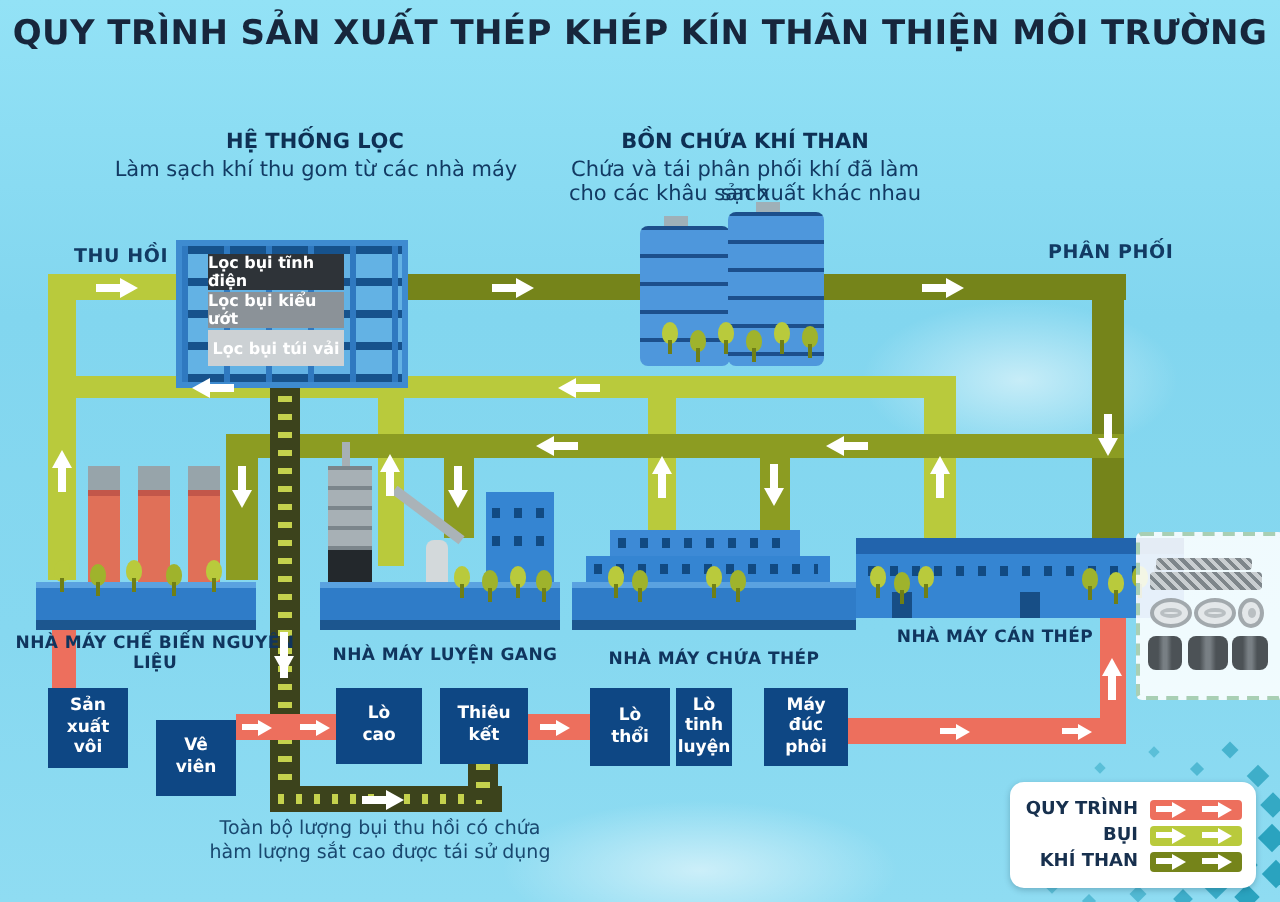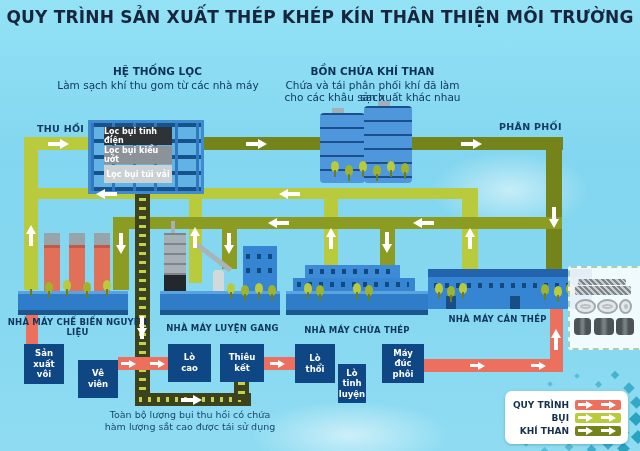--- a/index.html
+++ b/index.html
@@ -86,21 +86,21 @@
   <div class="cloud" style="left:430px;top:150px;width:160px;height:80px;"></div>
 
   <div class="abs title ctr">QUY TRÌNH SẢN XUẤT THÉP KHÉP KÍN THÂN THIỆN MÔI TRƯỜNG</div>
 
   <div class="abs hdr ctr" style="left:60px;top:65px;width:195px;">HỆ THỐNG LỌC</div>
   <div class="abs sub ctr" style="left:48px;top:79px;width:220px;">Làm sạch khí thu gom từ các nhà máy</div>
   <div class="abs hdr ctr" style="left:285px;top:65px;width:175px;">BỒN CHỨA KHÍ THAN</div>
   <div class="abs sub ctr" style="left:275px;top:79px;width:195px;">Chứa và tái phân phối khí đã làm sạch</div>
   <div class="abs sub ctr" style="left:275px;top:91px;width:195px;">cho các khâu sản xuất khác nhau</div>
   <div class="abs flowlab" style="left:37px;top:123px;">THU HỒI</div>
-  <div class="abs flowlab" style="left:458px;top:121px;padding-left:41px;">PHÂN PHỐI</div>
+  <div class="abs flowlab" style="left:483px;top:121px;padding-left:41px;">PHÂN PHỐI</div>
 
   <div class="pipe dust" style="left:24px;top:137px;width:70px;height:13px;"></div>
   <div class="pipe dust" style="left:24px;top:137px;width:14px;height:153px;"></div>
   <div class="pipe dust" style="left:24px;top:188px;width:454px;height:11px;"></div>
   <div class="pipe dust" style="left:189px;top:188px;width:13px;height:95px;"></div>
   <div class="pipe dust" style="left:324px;top:188px;width:14px;height:82px;"></div>
   <div class="pipe dust" style="left:462px;top:188px;width:16px;height:100px;"></div>
 
   <div class="pipe gas" style="left:150px;top:137px;width:413px;height:13px;"></div>
   <div class="pipe gas" style="left:546px;top:137px;width:16px;height:153px;"></div>
@@ -223,21 +223,21 @@
     <div class="cyl" style="left:4px;top:50px;"></div>
     <div class="cyl" style="left:24px;top:50px;width:20px;"></div>
     <div class="cyl" style="left:46px;top:50px;width:18px;"></div>
   </div>
 
   <div class="abs pbox" style="left:24px;top:344px;width:40px;height:40px;">Sản xuất vôi</div>
   <div class="abs pbox" style="left:78px;top:360px;width:40px;height:38px;">Vê viên</div>
   <div class="abs pbox" style="left:168px;top:344px;width:43px;height:38px;">Lò cao</div>
   <div class="abs pbox" style="left:220px;top:344px;width:44px;height:38px;">Thiêu kết</div>
   <div class="abs pbox" style="left:295px;top:344px;width:40px;height:39px;">Lò thổi</div>
-  <div class="abs pbox" style="left:338px;top:364px;width:17px;height:39px;">Lò tinh luyện</div>
+  <div class="abs pbox" style="left:338px;top:344px;width:17px;height:39px;">Lò tinh luyện</div>
   <div class="abs pbox" style="left:382px;top:344px;width:42px;height:39px;">Máy đúc phôi</div>
 
   <div class="abs note ctr" style="left:100px;top:409px;width:180px;z-index:4;">
     <div>Toàn bộ lượng bụi thu hồi có chứa</div>
     <div>hàm lượng sắt cao được tái sử dụng</div>
   </div>
 
   <div class="dm" style="left:612px;top:372px;width:6px;height:6px;opacity:.7;"></div>
   <div class="dm" style="left:596px;top:382px;width:5px;height:5px;opacity:.6;"></div>
   <div class="dm" style="left:625px;top:384px;width:8px;height:8px;opacity:.8;"></div>

